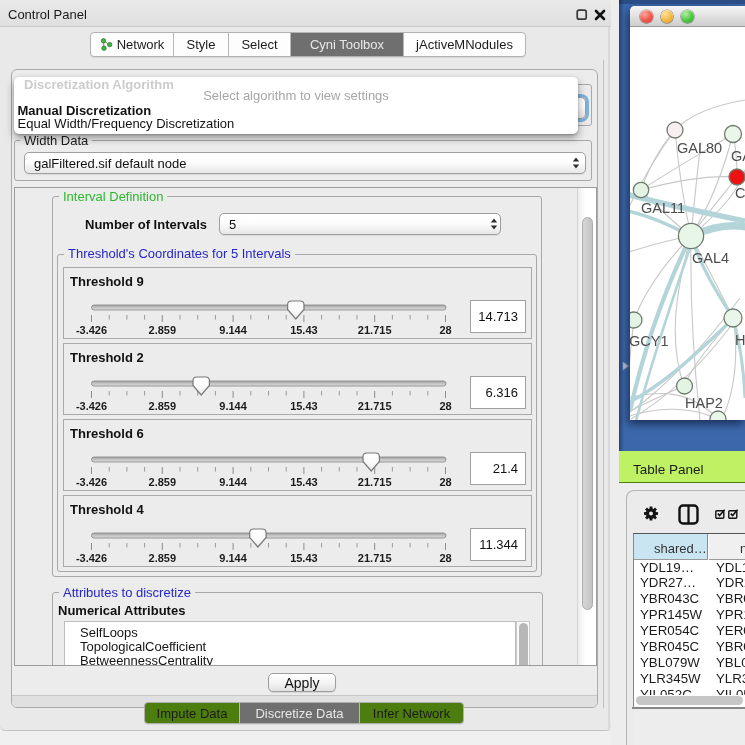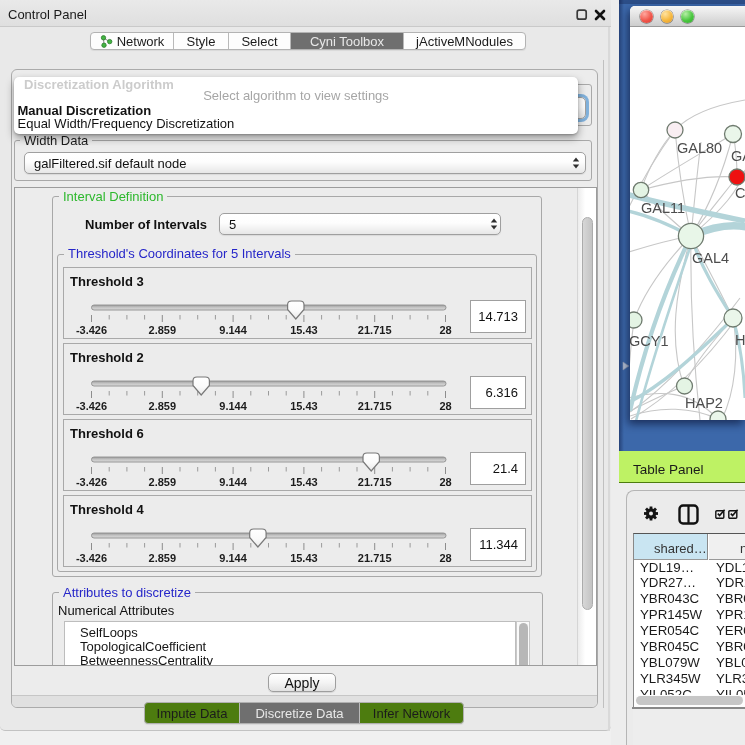--- a/index.html
+++ b/index.html
@@ -25,21 +25,21 @@
 <div class="abs" style="left:0;top:0;width:611px;height:731px;background:#e9e9e9;border-bottom:1px solid #c2c2c2;border-radius:0 0 5px 5px">
   <div class="abs" style="left:0;top:0;width:611px;height:27px;background:linear-gradient(#e9e9e9,#dfdfdf);border-bottom:1px solid #c9c9c9">
     <div class="abs" style="left:8px;top:7px;font-size:13px;color:#1a1a1a">Control Panel</div>
   </div>
   <svg width="12" height="12" viewBox="0 0 12 12" style="position:absolute;left:576px;top:9px">
 <rect x="1.2" y="1.2" width="9" height="9" rx="2" fill="none" stroke="#3a3a3a" stroke-width="1.7"></rect>
     </svg>
     <svg width="12" height="12" viewBox="0 0 12 12" style="position:absolute;left:594px;top:9px">
 <path d="M 2,2 L 10,10 M 10,2 L 2,10" stroke="#111" stroke-width="2.6" stroke-linecap="round"></path>
     </svg>
-  <div class="abs" style="left:90px;top:32px;width:436px;height:18px;background:#fdfdfd;border:1px solid #b3b3b3;border-radius:4px;display:flex;overflow:hidden;box-shadow:0 1px 1px rgba(0,0,0,0.07)">
+  <div class="abs" style="left:90px;top:32px;width:436px;height:25px;background:#fdfdfd;border:1px solid #b3b3b3;border-radius:4px;display:flex;overflow:hidden;box-shadow:0 1px 1px rgba(0,0,0,0.07)">
     <div class="tab" style="width:82px"><svg width="13" height="13" viewBox="0 0 13 13" style="margin-right:4px">
 <line x1="3.5" y1="3" x2="9.5" y2="6.5" stroke="#888" stroke-width="1"></line>
 <line x1="3.5" y1="3" x2="4" y2="10" stroke="#888" stroke-width="1"></line>
 <circle cx="3.5" cy="2.8" r="2.2" fill="#43b543" stroke="#2d7d2d" stroke-width="0.8"></circle>
 <circle cx="9.7" cy="6.6" r="2.2" fill="#43b543" stroke="#2d7d2d" stroke-width="0.8"></circle>
 <circle cx="4" cy="10.2" r="2.2" fill="#43b543" stroke="#2d7d2d" stroke-width="0.8"></circle>
 </svg>Network</div>
       <div class="tabsep"></div>
     <div class="tab" style="width:54px">Style</div>
       <div class="tabsep"></div>
@@ -78,21 +78,21 @@
       <div class="abs" style="left:70px;top:29px;font-size:13px;font-weight:bold;color:#111">Number of Intervals</div>
       <div class="combo" style="left:204px;top:25px;width:282px">5</div>
       <svg width="10" height="16" viewBox="0 0 10 16" style="position:absolute;left:474px;top:28px">
 <path d="M 5,2.5 L 8.2,6.5 L 1.8,6.5 Z" fill="#2e2e2e"></path>
           <path d="M 5,13.5 L 1.8,9.5 L 8.2,9.5 Z" fill="#2e2e2e"></path>
         </svg>
       <div class="gbox" style="left:42px;top:65.5px;width:480px;height:318px"></div>
       <div class="gtitle" style="left:49px;top:59px;color:#2626c9">Threshold's Coordinates for 5 Intervals</div>
       <div class="abs" style="left:-15px;top:-188px">
           <div class="tbox" style="top:267px">
- <div class="tlab">Threshold 3</div>
+ <div class="tlab">Threshold 9</div>
  <svg width="465" height="69" style="position:absolute;left:0;top:0">
   <defs>
    <linearGradient id="thg1" x1="0" y1="0" x2="0" y2="1">
     <stop offset="0" stop-color="#ffffff"></stop>
                   <stop offset="0.55" stop-color="#fafafa"></stop>
                   <stop offset="1" stop-color="#e9e9e9"></stop>
    </linearGradient>
    <linearGradient id="trk1" x1="0" y1="0" x2="0" y2="1">
     <stop offset="0" stop-color="#9d9d9d"></stop>
                   <stop offset="0.5" stop-color="#c4c4c4"></stop>
@@ -268,21 +268,21 @@
               <text x="239.9" y="65.5" text-anchor="middle" font-size="11" font-weight="bold" fill="#1c1c1c">15.43</text>
               <text x="310.7" y="65.5" text-anchor="middle" font-size="11" font-weight="bold" fill="#1c1c1c">21.715</text>
               <text x="381.5" y="65.5" text-anchor="middle" font-size="11" font-weight="bold" fill="#1c1c1c">28</text>
   <path transform="translate(193.9,32.5)" d="M -8.2,9 L -8.2,4.2 Q -8.2,0.5 -4.2,0.5 L 4.2,0.5 Q 8.2,0.5 8.2,4.2 L 8.2,9 L 0,18.5 Z" fill="url(#thg4)" stroke="#787878" stroke-width="1.2"></path>
  </svg>
  <div class="tval">11.344</div>
 </div>
         </div>
       <div class="gbox" style="left:37px;top:404px;width:491px;height:80px"></div>
       <div class="gtitle" style="left:44px;top:397.5px;color:#2626c9">Attributes to discretize</div>
-      <div class="abs" style="left:43px;top:415px;font-size:13px;font-weight:normal;color:#111">Numerical Attributes</div>
+      <div class="abs" style="left:43px;top:415px;font-size:13px;font-weight:bold;color:#111">Numerical Attributes</div>
       <div class="abs" style="left:49px;top:433px;width:452px;height:46px;background:#fff;border:1px solid #bdbdbd">
         <div style="padding:3.5px 0 0 15px;font-size:13px;color:#151515;line-height:14px">SelfLoops<br>TopologicalCoefficient<br>BetweennessCentrality</div>
       </div>
       <div class="abs" style="left:501px;top:433px;width:14px;height:46px;background:#fafafa;border:1px solid #c9c9c9">
         <div class="abs" style="left:1.5px;top:1px;width:9px;height:46px;background:#b7b7b7;border-radius:5px"></div>
       </div>
     </div>
     <div class="abs" style="left:562px;top:0;width:19px;height:477px;background:linear-gradient(to right,#ececec,#ffffff 40%);border-left:1px solid #d5d5d5"></div>
     <div class="abs" style="left:566.5px;top:29px;width:11px;height:393px;background:linear-gradient(to right,#d7d7d7,#c3c3c3);border:1px solid #ababab;border-radius:6px"></div>
   </div>

